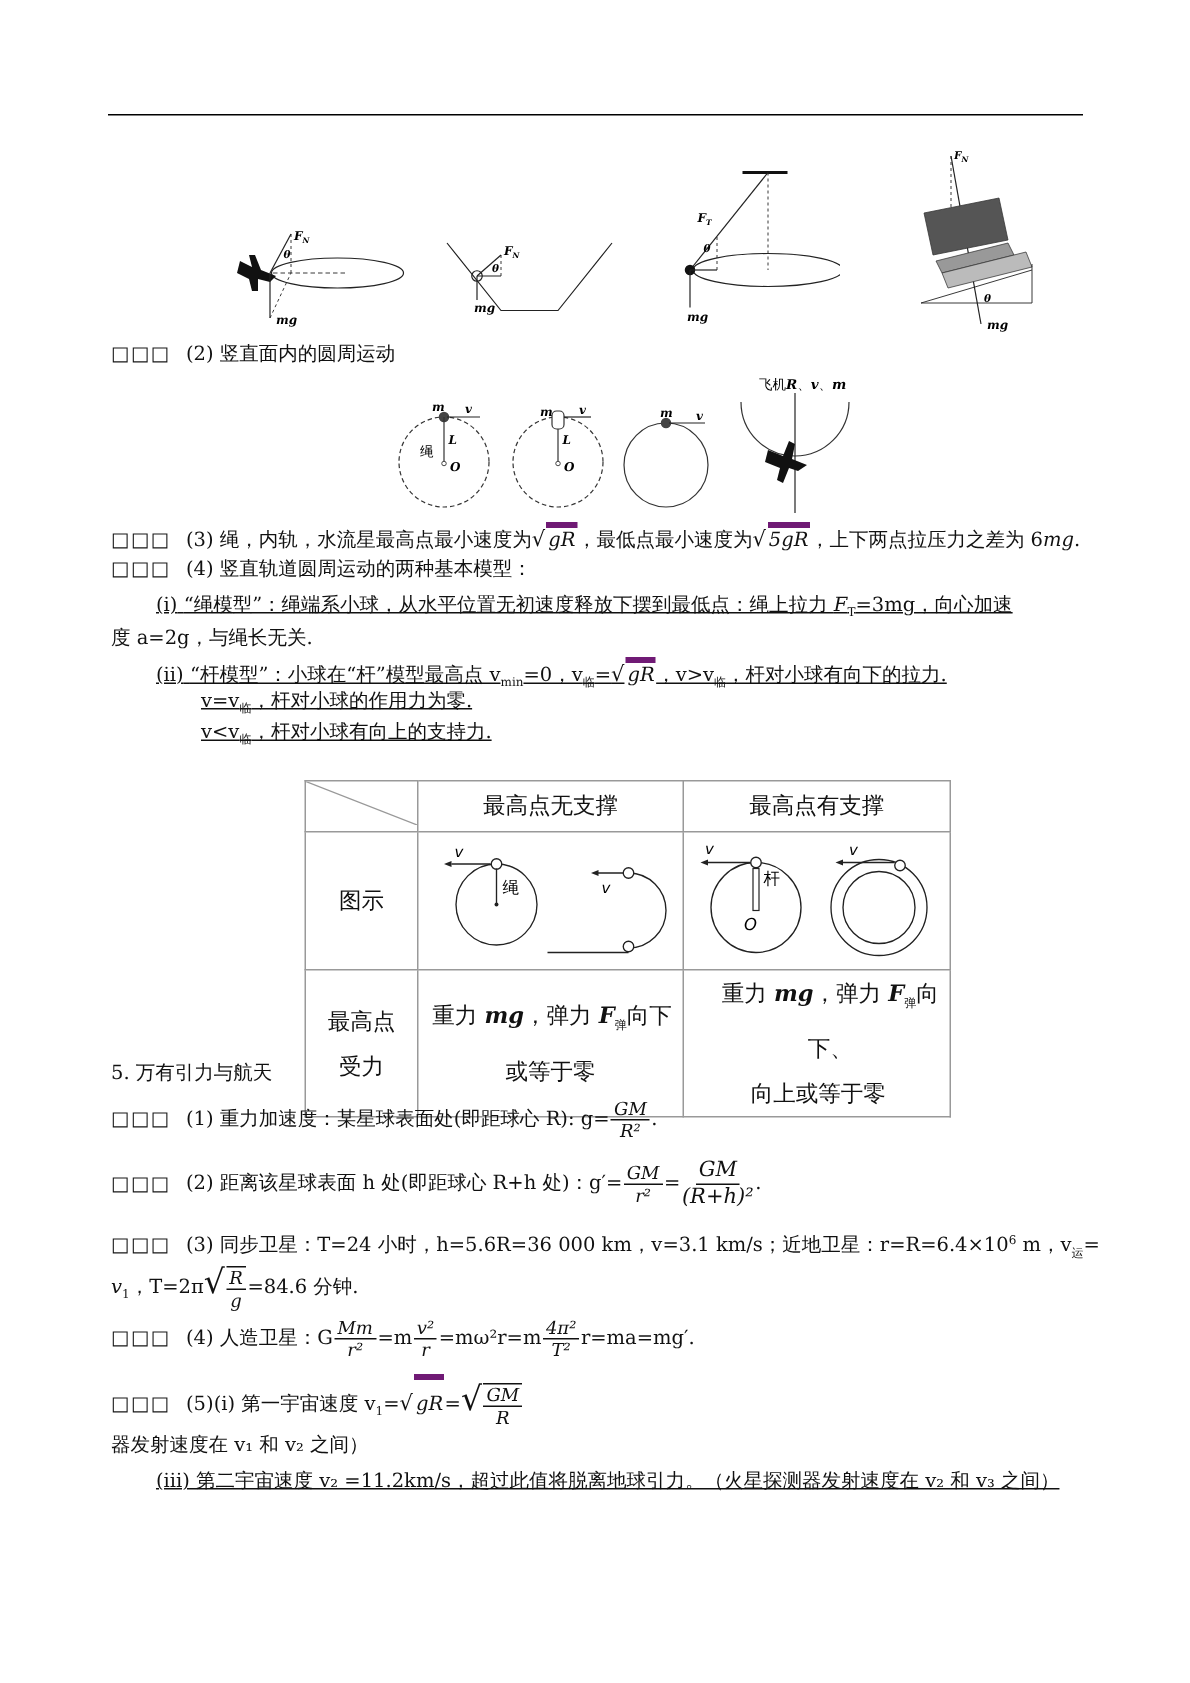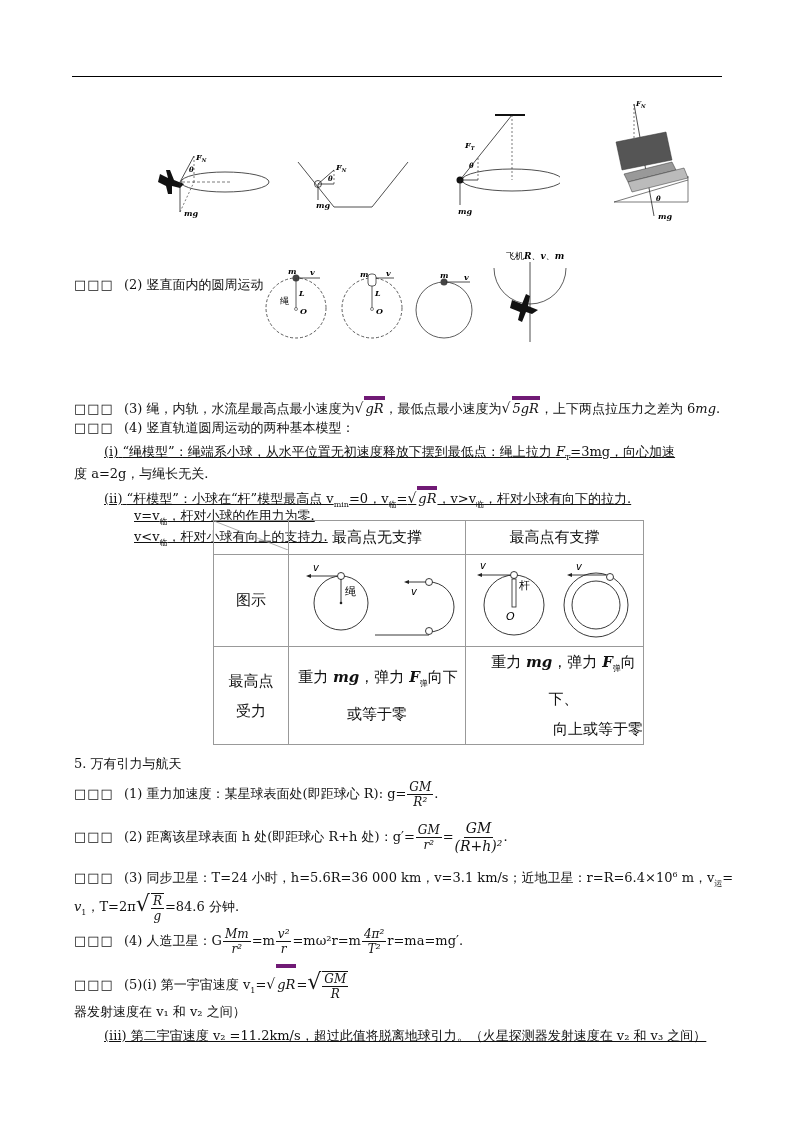--- a/index.html
+++ b/index.html
@@ -1,32 +1,32 @@
 <!DOCTYPE html>
 <html><head>
 <meta charset="utf-8">
 <style>
   html,body{margin:0;padding:0;background:#fff;}
   body{width:793px;height:1122px;position:relative;overflow:hidden;
        font-family:"DejaVu Serif","Liberation Serif",serif;color:#111;font-size:13px;}
   .hr{position:absolute;left:72px;top:76px;width:650px;height:0;border-top:1.4px solid #000;}
   .fig{position:absolute;}
-  .line{position:absolute;left:74px;white-space:nowrap;font-size:13px;line-height:18px;margin-top:48px;}
+  .line{position:absolute;left:74px;white-space:nowrap;font-size:13px;line-height:18px;}
   .ind1{left:104px;text-decoration:underline;}
   .ind2{left:134px;text-decoration:underline;}
   .boxes{letter-spacing:1px;font-family:"DejaVu Sans",sans-serif;font-size:13px;margin-right:6px;}
   .i{font-style:italic;}
   .b{font-weight:bold;}
   sub,sup{font-size:8px;}
   .sqrt{display:inline-block;border-top:4px solid #701a75;padding:0 1px;margin-left:1px;}
   .rad{font-size:14px;}
   .frac{display:inline-flex;flex-direction:column;align-items:center;vertical-align:middle;font-style:italic;font-size:12px;line-height:14px;margin:0 1px;}
   .frac .n{border-bottom:1px solid #111;padding:0 2px;}
   .frac.big{font-size:14px;line-height:17px;}
-  table.models{position:absolute;left:213px;top:520px;border-collapse:collapse;
+  table.models{position:absolute;left:203px;top:520px;border-collapse:collapse;
     font-family:"DejaVu Sans",sans-serif;}
   table.models td{border:1px solid #999;text-align:center;padding:0;font-size:15px;}
   .cellhead{font-size:15px;}
   .cellforce{text-align:left;line-height:30px;font-size:14.5px;}
 </style>
 </head>
 <body>
 
 <div class="hr"></div>
 
@@ -213,21 +213,21 @@
     <td style="line-height:30px;">
       <div>最高点</div>
       <div>受力</div>
     </td>
     <td class="cellforce">
       <div style="padding-left:2px;"><span>重力 </span><span class="b i" style="font-family:'DejaVu Serif',serif;">mg</span><span>，弹力 </span><span class="b i" style="font-family:'DejaVu Serif',serif;">F</span><sub>弹</sub><span>向下</span></div>
       <div style="text-align:center;">或等于零</div>
     </td>
     <td class="cellforce">
       <div style="padding-left:2px;margin-left:16px;"><span>重力 </span><span class="b i" style="font-family:'DejaVu Serif',serif;">mg</span><span>，弹力 </span><span class="b i" style="font-family:'DejaVu Serif',serif;">F</span><sub>弹</sub><span>向下、</span></div>
-      <div style="padding-left:2px;text-align:right;">向上或等于零</div>
+      <div style="padding-left:2px;">向上或等于零</div>
     </td>
   </tr>
 </tbody>
   </table>
 
 <div class="line" style="top:707px">5. 万有引力与航天</div>
 
 <div class="line" style="top:732px;line-height:28px;">
   <span class="boxes">□□□</span>
   <span>(1)</span>

